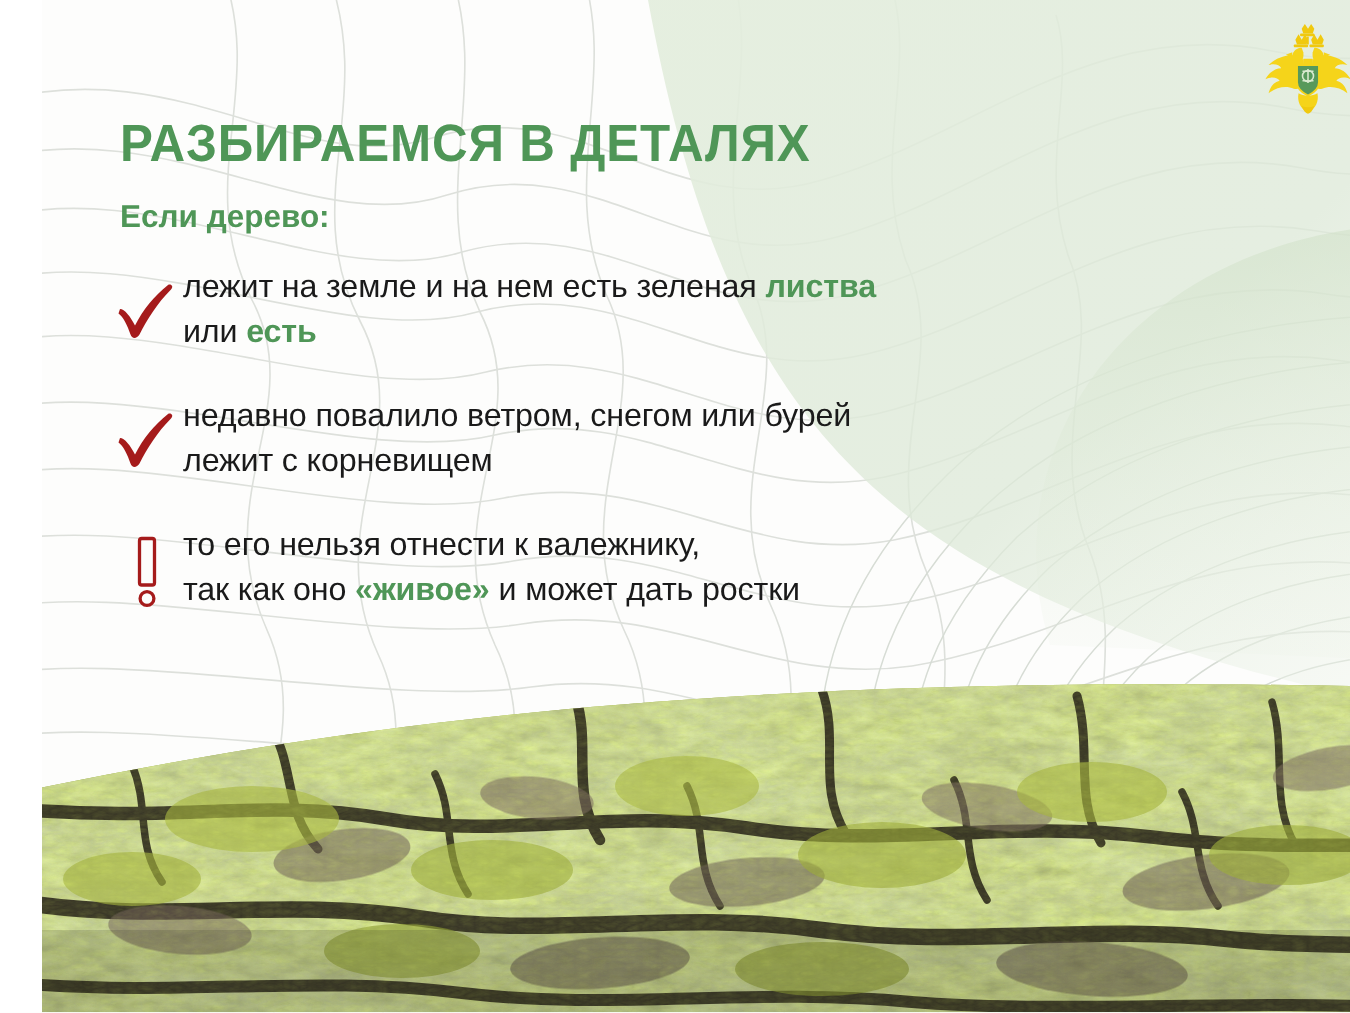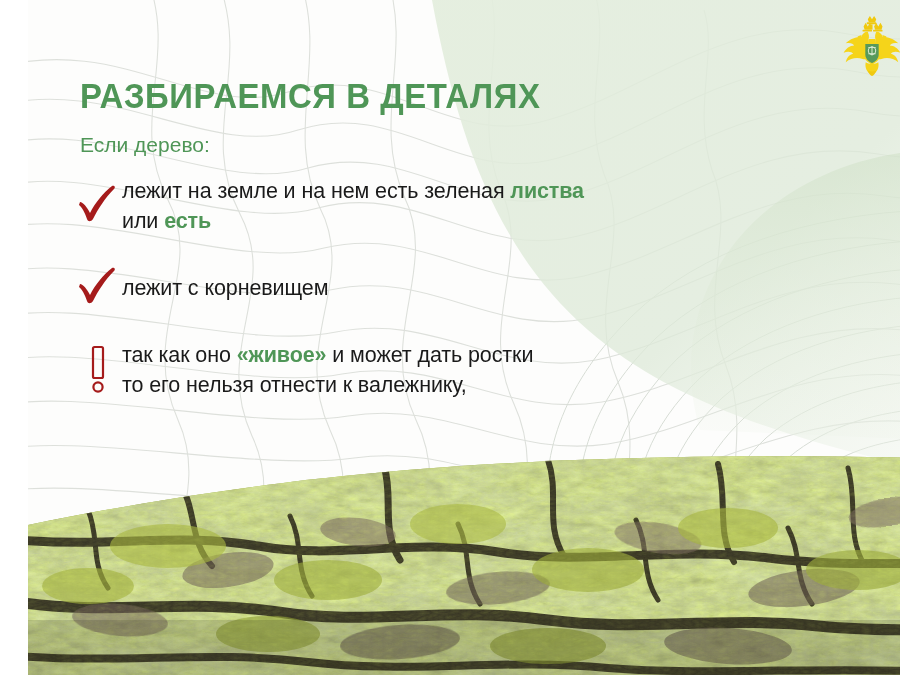--- a/index.html
+++ b/index.html
@@ -30,27 +30,27 @@
   .title{
     position:absolute;left:52px;top:76px;
     font-size:35px;line-height:40px;
     font-weight:bold;letter-spacing:.6px;
     color:#4f9657;
     transform:scaleX(.94);transform-origin:left center;
     white-space:nowrap;
   }
   .subtitle{
     position:absolute;left:52px;top:132px;
-    font-size:21px;line-height:26px;font-weight:normal;
+    font-size:21px;line-height:26px;font-weight:bold;
     color:#4f9657;white-space:nowrap;
   }
 
   
   .list{position:absolute;left:48px;top:176px;width:700px;}
-  .row{position:relative;display:flex;align-items:center;margin-bottom:26px;}
+  .row{position:relative;display:flex;align-items:flex-end;margin-bottom:26px;}
   .row .mark{flex:0 0 46px;width:46px;height:52px;position:relative;}
   .row .mark svg{position:absolute;left:0;top:0;}
   .row .lines{padding-top:0;}
   .line{
     font-size:21.5px;line-height:30px;color:#1a1a1a;
     white-space:nowrap;font-weight:400;letter-spacing:-.1px;
   }
   .hl{color:#4f9657;font-weight:bold;}
 
   
@@ -180,33 +180,34 @@
           <div class="line"><span>или </span><span class="hl">есть</span></div>
         </div>
       </div>
       <div class="row">
         <div class="mark">
           <svg viewBox="0 0 46 46" width="46" height="46">
             <path d="M4,22 C7,22 11,27 14,33 C19,23 27,13 36,6 C38,5 40,7 38,9 C29,18 22,29 17,39 C15,42 12,42 11,39 C9,33 6,27 3,25 Z" fill="#a51b1b"></path>
           </svg>
         </div>
         <div class="lines">
+          <div class="line"><span>недавно повалило ветром, снегом или бурей</span></div>
           <div class="line"><span>лежит с корневищем</span></div>
         </div>
       </div>
       <div class="row">
         <div class="mark">
           <svg viewBox="0 0 46 52" width="46" height="52">
             <rect x="17" y="3" width="10" height="31" rx="1.5" fill="none" stroke="#a51b1b" stroke-width="2.2"></rect>
             <circle cx="22" cy="43" r="4.6" fill="none" stroke="#a51b1b" stroke-width="2.2"></circle>
           </svg>
         </div>
         <div class="lines">
+          <div class="line"><span>то его нельзя отнести к валежнику,</span></div>
           <div class="line"><span>так как оно </span><span class="hl">«живое»</span><span> и может дать ростки</span></div>
-          <div class="line"><span>то его нельзя отнести к валежнику,</span></div>
         </div>
       </div>
     </div>
 
   <div class="photo-wrap">
     <svg class="photo" viewBox="0 0 900 255" preserveAspectRatio="none" xmlns="http://www.w3.org/2000/svg">
       <defs>
         <linearGradient id="barkBase" x1="0" y1="0" x2="0" y2="1">
           <stop offset="0%" stop-color="#9aab3e"></stop>
           <stop offset="35%" stop-color="#8a9c38"></stop>

